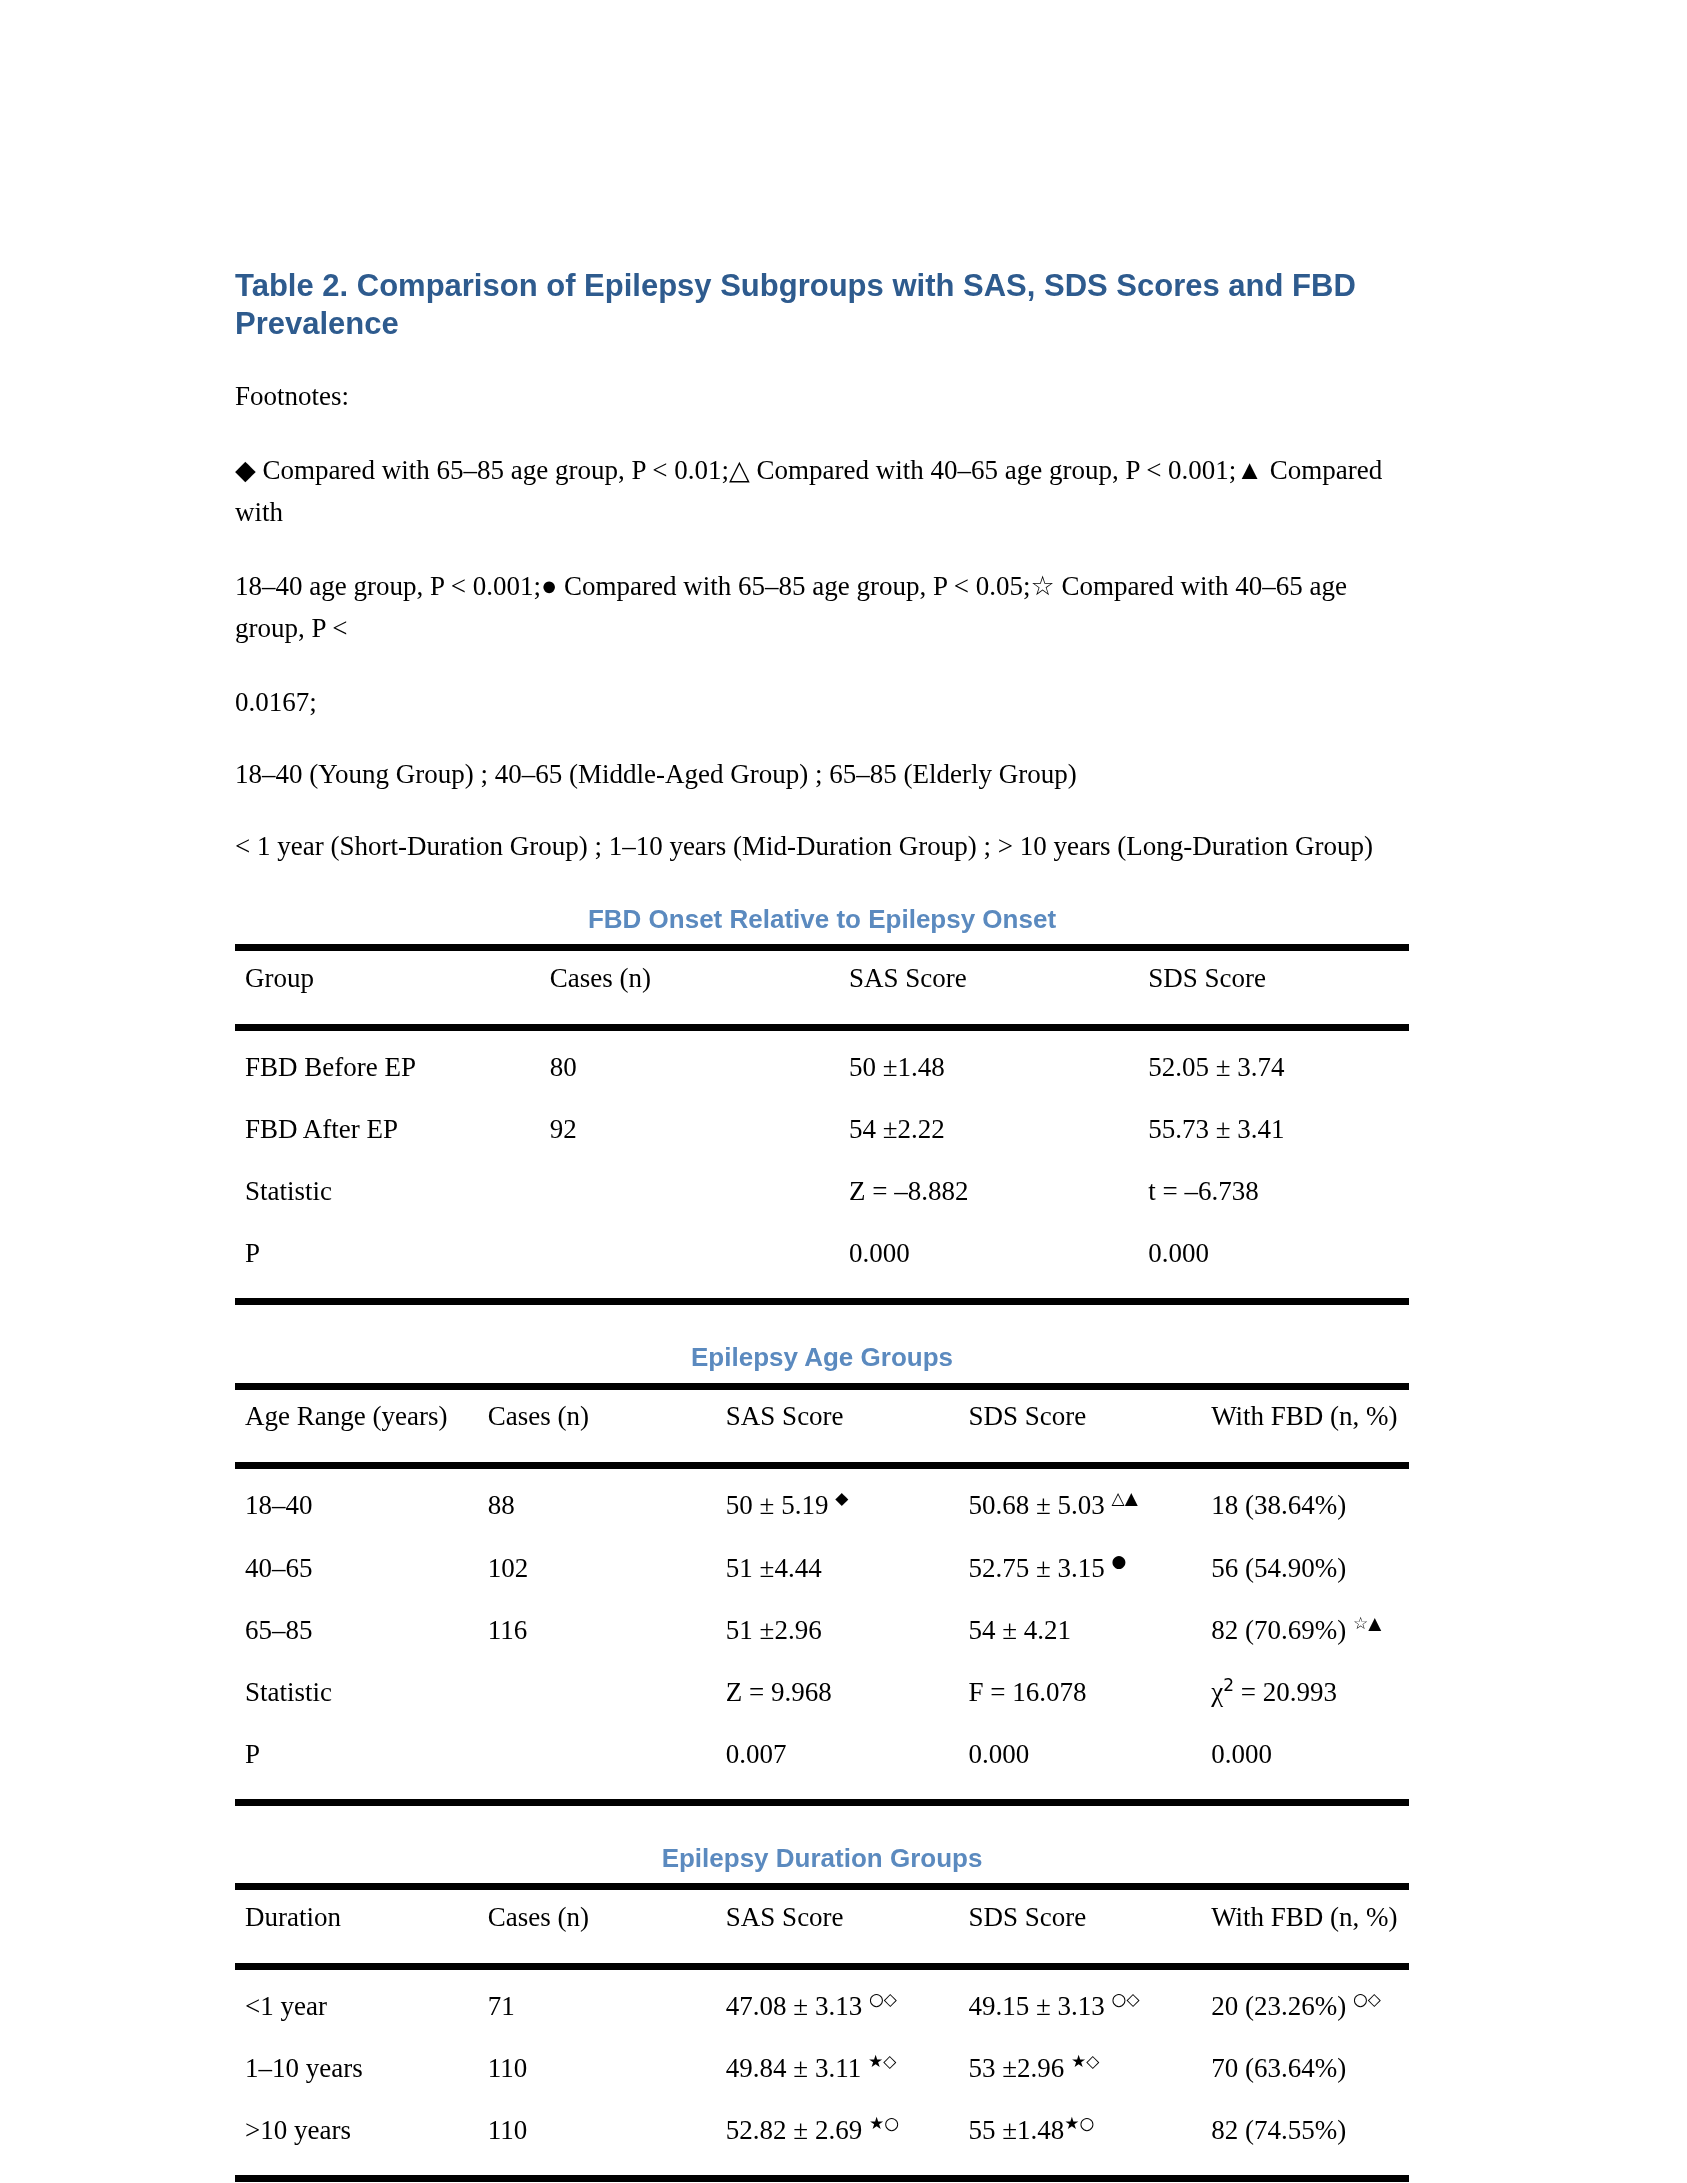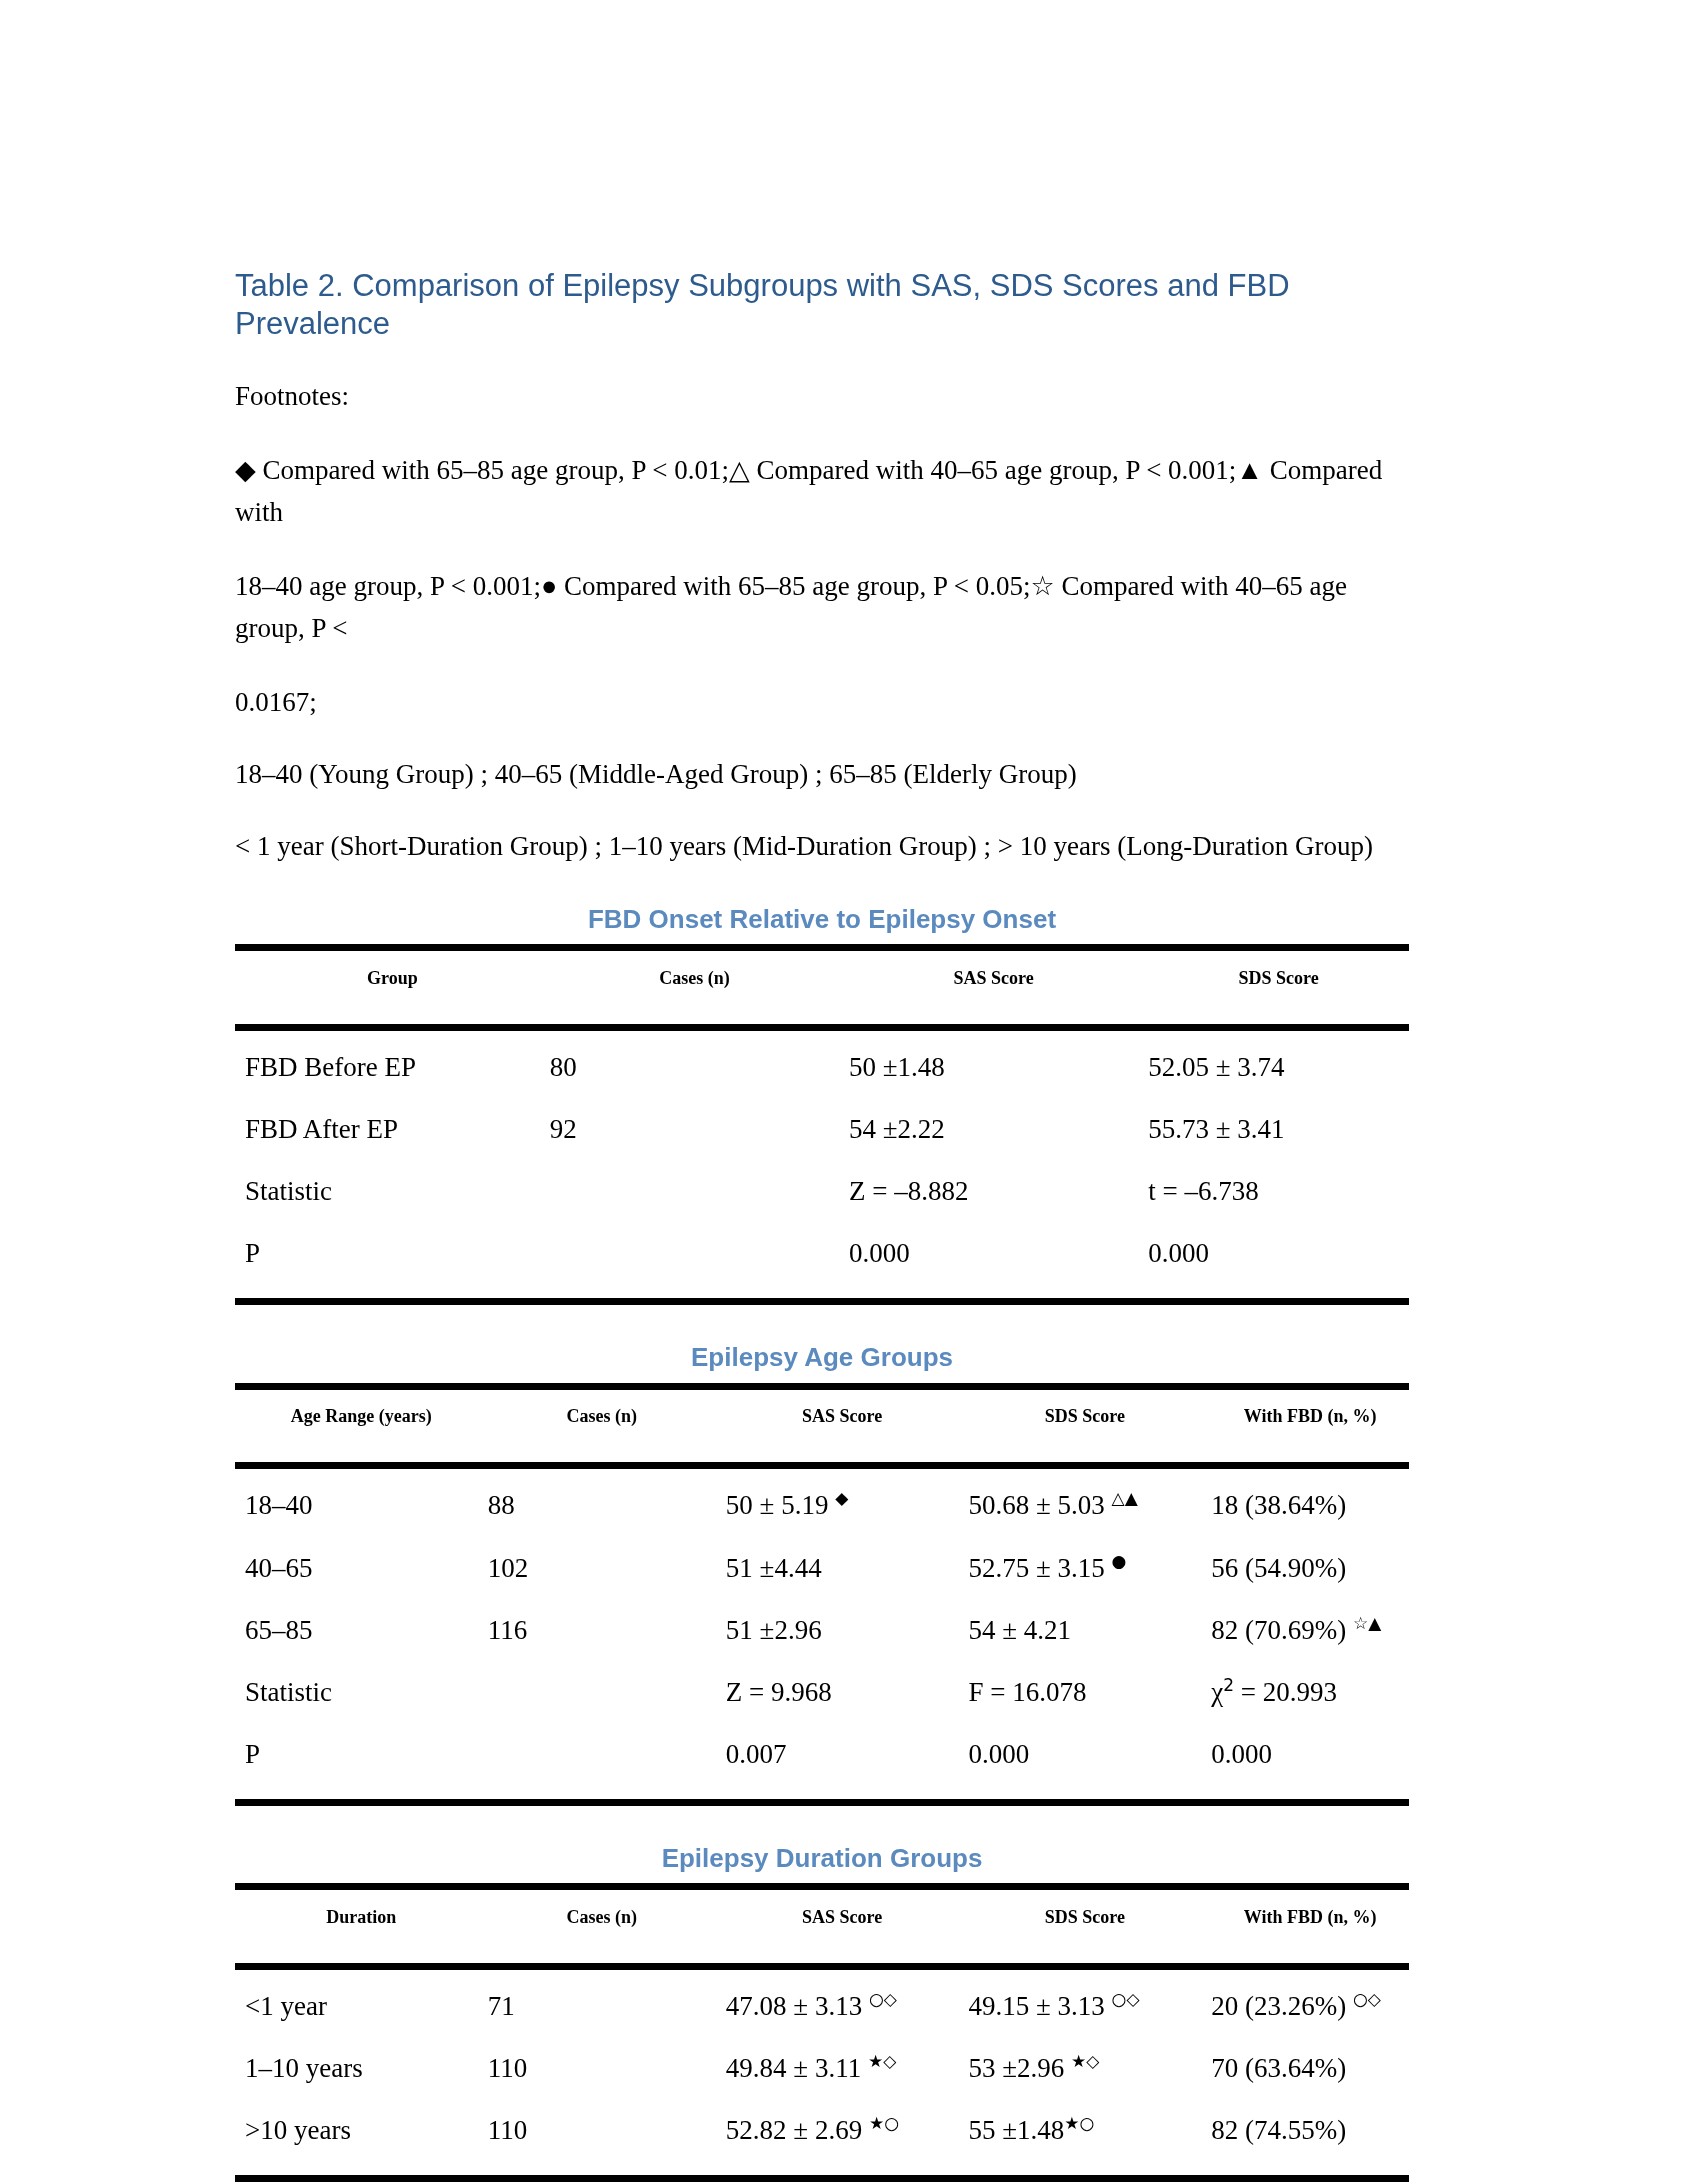--- a/index.html
+++ b/index.html
@@ -12,21 +12,21 @@
     color: #000000;
   }
   .content {
     position: absolute;
     left: 235px;
     top: 267px;
     width: 1174px;
   }
   .doc-title {
     font-family: "Liberation Sans", "DejaVu Sans", sans-serif;
-    font-weight: normal;
+    font-weight: bold;
     font-size: 31px;
     line-height: 38px;
     color: #2e5b8e;
     margin: 0 0 17px 0;
   }
   .fn-label, .footnote-line, .group-def {
     font-size: 27px;
     line-height: 42px;
     margin-top: 32px;
   }
@@ -42,23 +42,23 @@
     text-align: center;
   }
   table.data-table {
     width: 100%;
     border-collapse: collapse;
     table-layout: fixed;
     border-top: 7.3px solid #000;
     border-bottom: 7.3px solid #000;
   }
   table.data-table th {
-    font-weight: bold;
-    text-align: center;
-    font-size: 18px;
+    font-weight: normal;
+    text-align: left;
+    font-size: 27px;
     line-height: 33px;
     padding: 10.6px 0 29px 10px;
     border-bottom: 7.3px solid #000;
   }
   table.data-table td {
     font-size: 27px;
     line-height: 33px;
     padding: 14.6px 0 14.6px 10px;
     vertical-align: top;
   }

